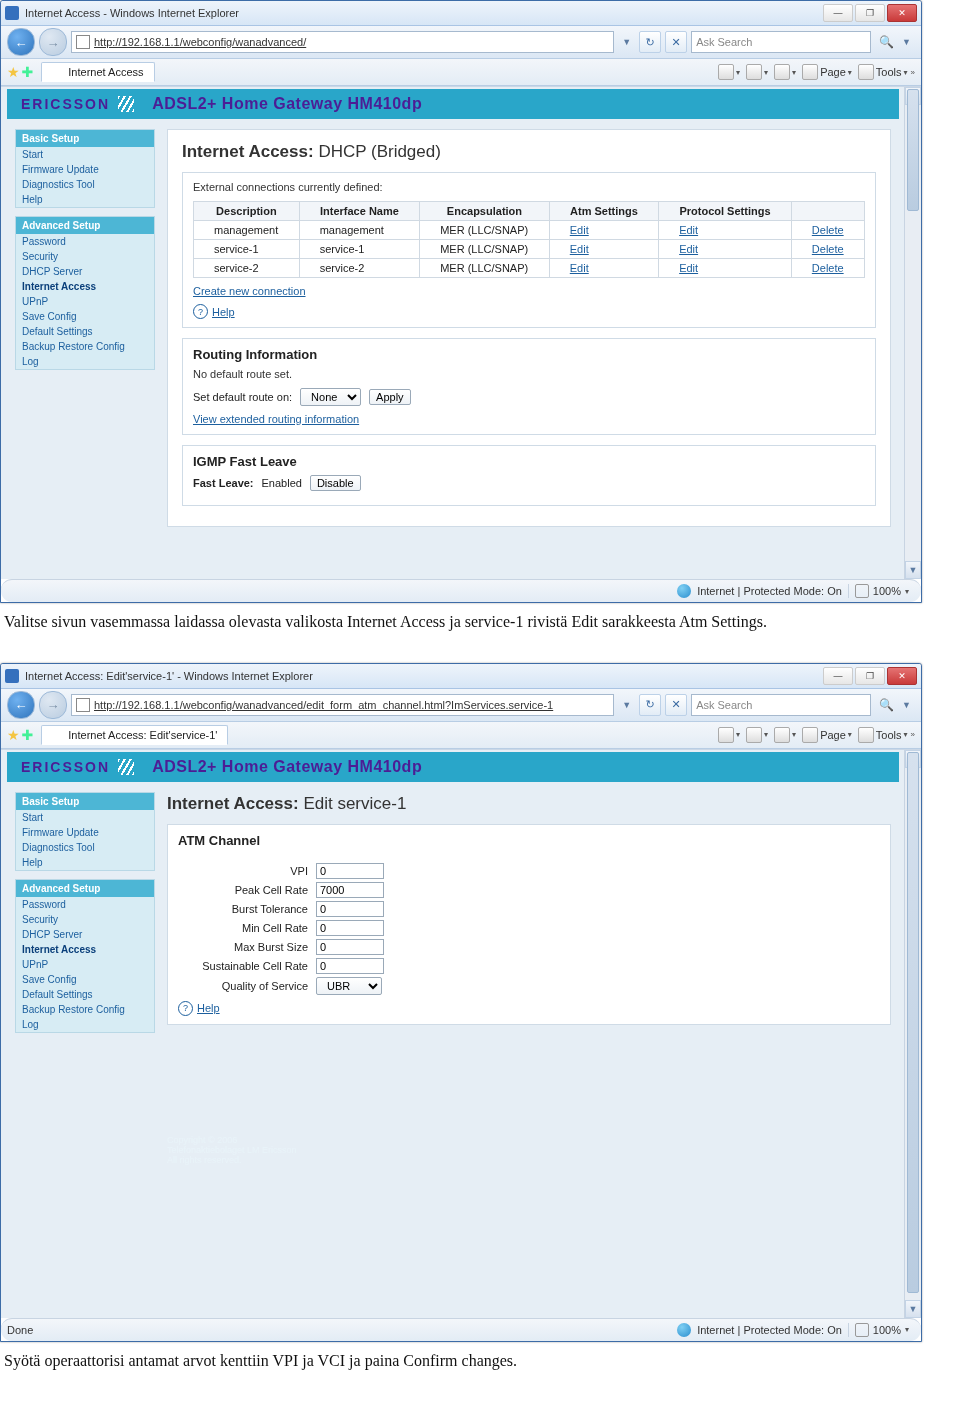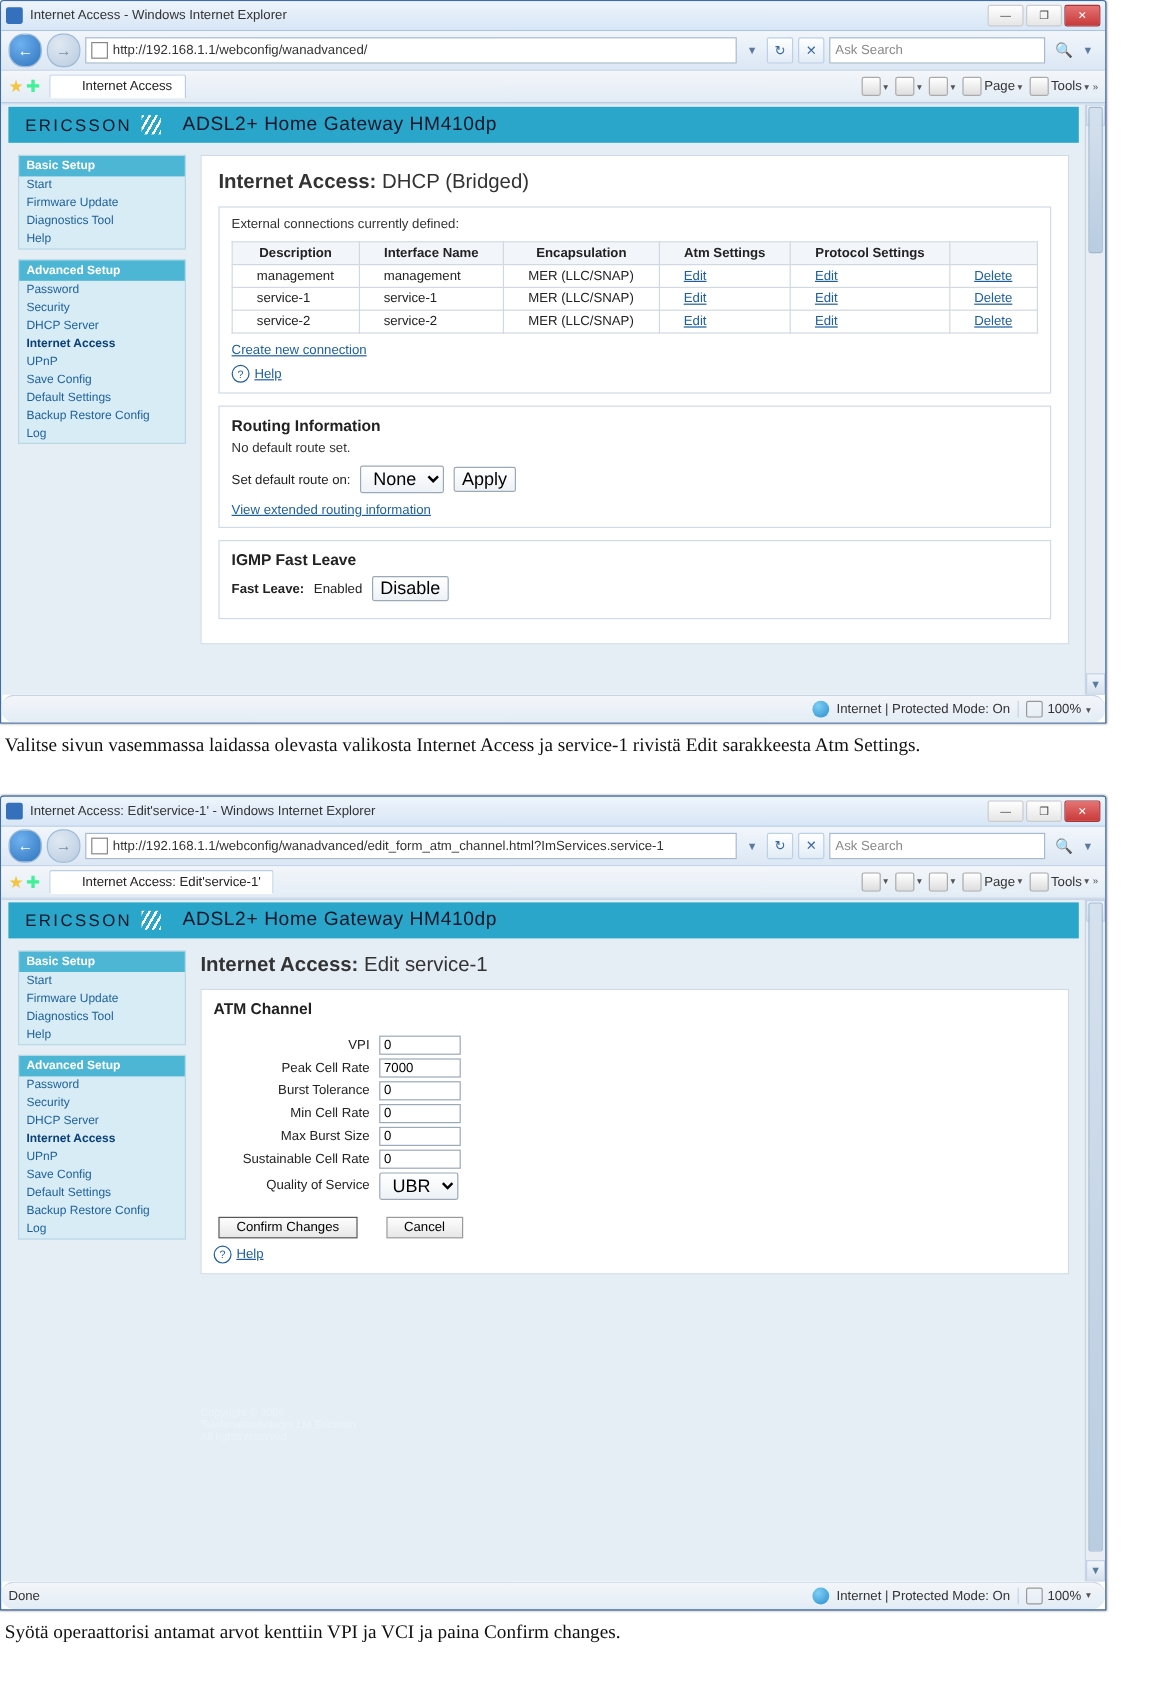--- a/index.html
+++ b/index.html
@@ -34,21 +34,21 @@
   .winbtns{display:flex;gap:2px;}
   .winbtn{width:28px;height:16px;border:1px solid #ccc;border-radius:2px;display:flex;align-items:center;justify-content:center;font-size:9px;color:#444;background:linear-gradient(#fff,#e6e6e6);}
   .winbtn.close{background:linear-gradient(#e57373,#c93a3a);color:#fff;border-color:#a33;}
   
   .navbar{
     height:32px;background:linear-gradient(#f2f6fb,#dbe7f4);
     display:flex;align-items:center;padding:0 6px;gap:4px;border-bottom:1px solid #b8cde4;
   }
   .navbtn{width:26px;height:26px;border:1px solid #9cb9d8;border-radius:13px;background:radial-gradient(circle at 35% 30%,#6fb1f0,#2f74bc);display:flex;align-items:center;justify-content:center;color:#fff;font-size:13px;}
   .navbtn.fwd{background:radial-gradient(circle at 35% 30%,#dfe8f2,#b9cce0);color:#7a8fa6;}
-  .addr{flex:1;height:20px;border:1px solid #a6b9ce;background:#fff;display:flex;align-items:center;padding:0 4px;font-size:11px;color:#333;}
+  .addr{flex:1;height:20px;border:1px solid #a6b9ce;background:#fff;display:flex;align-items:center;padding:0 4px;font-size:11px;color:#333;text-decoration:underline;}
   .addr .pageicon{width:12px;height:12px;background:#fff;border:1px solid #888;margin-right:4px;}
   .ddarrow{color:#5b7aa0;font-size:9px;padding:0 4px;}
   .iconbtn{width:20px;height:20px;border:1px solid #bcd1e8;background:linear-gradient(#fff,#e2ecf6);display:flex;align-items:center;justify-content:center;color:#3a6aa2;font-size:11px;border-radius:2px;}
   .searchbox{width:170px;height:20px;border:1px solid #a6b9ce;background:#fff;display:flex;align-items:center;padding:0 4px;font-size:11px;color:#888;}
   .magnifier{color:#5b7aa0;margin-left:4px;}
   
   .favrow{
     height:26px;background:linear-gradient(#f3f6fa,#e3ecf5);
     display:flex;align-items:center;padding:0 6px;border-bottom:1px solid #b8cde4;font-size:11px;
   }
@@ -62,22 +62,22 @@
   .viewport{height:492px;background:#e6eef5;position:relative;overflow:hidden;border-top:1px solid #cad7e6;}
   .viewport.tall{height:568px;}
   .scrollbar{position:absolute;right:0;top:0;width:16px;height:100%;background:#e8edf3;border-left:1px solid #c8d4e2;}
   .scrollbar .thumb{position:absolute;left:2px;right:2px;top:2px;height:120px;background:linear-gradient(#d6e1ee,#b9cce0);border:1px solid #9fb9d4;border-radius:2px;}
   .scrollbar .arrow{position:absolute;left:0;right:0;height:16px;background:linear-gradient(#f1f5fa,#d6e1ee);border:1px solid #c3d3e5;display:flex;align-items:center;justify-content:center;color:#5b7aa0;font-size:9px;}
   .scrollbar .arrow.up{top:0;}
   .scrollbar .arrow.down{bottom:0;}
   
   .router{position:absolute;left:6px;right:22px;top:2px;bottom:2px;}
   .router-header{
-    height:30px;background:#29a6c9;color:#0f172a;display:flex;align-items:center;
-    padding:0 14px;font-weight:normal;font-size:16px;letter-spacing:.5px;text-align:center;
+    height:30px;background:#29a6c9;color:#4c1d95;display:flex;align-items:center;
+    padding:0 14px;font-weight:bold;font-size:16px;letter-spacing:.5px;text-align:center;
   }
   .router-header .brand{font-size:14px;letter-spacing:2px;margin-right:8px;}
   .router-header .stripes{display:inline-block;width:16px;height:16px;margin-right:18px;position:relative;}
   .router-header .stripes::before{content:"";position:absolute;inset:0;background:repeating-linear-gradient(120deg,#fff 0 2px,transparent 2px 5px);}
   .router-body{display:flex;gap:12px;padding:10px 8px;}
   .sidebar{width:140px;}
   .sbox{background:#d7ecf4;border:1px solid #b9d8e6;margin-bottom:8px;}
   .sbox .shead{background:#4db6d5;color:#fff;font-size:10px;font-weight:bold;padding:3px 6px;}
   .sbox .sitem{font-size:10px;color:#1c5f9e;padding:2px 6px;cursor:pointer;}
   .sbox .sitem.active{color:#0a3f7a;font-weight:bold;}
@@ -89,21 +89,21 @@
   .panel{border:1px solid #cfdbe6;background:#fff;padding:8px 10px;margin-bottom:10px;}
   .ptitle{font-size:13px;font-weight:bold;margin-bottom:6px;}
   .pnote{font-size:11px;color:#333;margin-bottom:8px;}
   table.conn{border-collapse:collapse;width:100%;font-size:11px;margin-bottom:6px;}
   table.conn th,table.conn td{border:1px solid #d0d9e2;padding:3px 20px;text-align:left;}
   table.conn th{background:#f2f5f9;text-align:center;font-size:11px;}
   .lnk{color:#1c5f9e;text-decoration:underline;cursor:pointer;}
   .helpline{display:flex;align-items:center;gap:4px;color:#1c5f9e;font-size:11px;margin-top:6px;}
   .helpline .q{display:inline-flex;width:13px;height:13px;border:1px solid #1c5f9e;border-radius:50%;align-items:center;justify-content:center;font-size:9px;}
   .frow{display:flex;align-items:center;gap:8px;font-size:11px;margin:6px 0;}
-  select.sel,button.btn,input.inp{font-size:15px;border:1px solid #9aa9b8;background:linear-gradient(#fff,#eef2f6);padding:1px 6px;border-radius:2px;}
+  select.sel,button.btn,input.inp{font-size:11px;border:1px solid #9aa9b8;background:linear-gradient(#fff,#eef2f6);padding:1px 6px;border-radius:2px;}
   .link2{color:#1c5f9e;text-decoration:underline;font-size:11px;cursor:pointer;text-align:right;}
   
   .formrow{display:flex;align-items:center;margin:3px 0;font-size:11px;}
   .formrow label{width:130px;text-align:right;margin-right:8px;}
   .formrow input{width:60px;border:1px solid #9aa9b8;padding:1px 3px;font-size:11px;}
   .btnrow{margin:14px 0 6px 4px;display:flex;gap:24px;}
   .btnrow .b{border:1px solid #555;background:linear-gradient(#fdfdfd,#e7e7e7);padding:2px 14px;font-size:11px;}
   .copyright{font-size:9px;color:#eaf6fb;opacity:.7;margin-top:110px;}
   
   .statusbar{height:22px;background:linear-gradient(#f3f6fa,#e3ecf5);border-top:1px solid #c8d4e2;display:flex;align-items:center;font-size:11px;color:#333;padding:0 6px;gap:6px;border-radius:11px;}
@@ -443,24 +443,20 @@
                   <input value="0" style="">
                 </div>
             <div class="formrow">
                   <label>Sustainable Cell Rate</label>
                   <input value="0" style="">
                 </div>
             <div class="formrow">
                   <label>Quality of Service</label>
               <select class="sel" style="width:66px;"><option>UBR</option></select>
             </div>
-            <div class="btnrow">
-              <button class="b">Confirm Changes</button>
-              <button class="b" style="border-color:#999;">Cancel</button>
-            </div>
             <div class="helpline">
               <span class="q">?</span>
               <span class="lnk">Help</span>
             </div>
           </div>
 
           <div class="copyright" style="white-space:pre-line;">Copyright © 2006
 Telefonaktiebolaget LM Ericsson
 All rights reserved.</div>
         </div>

